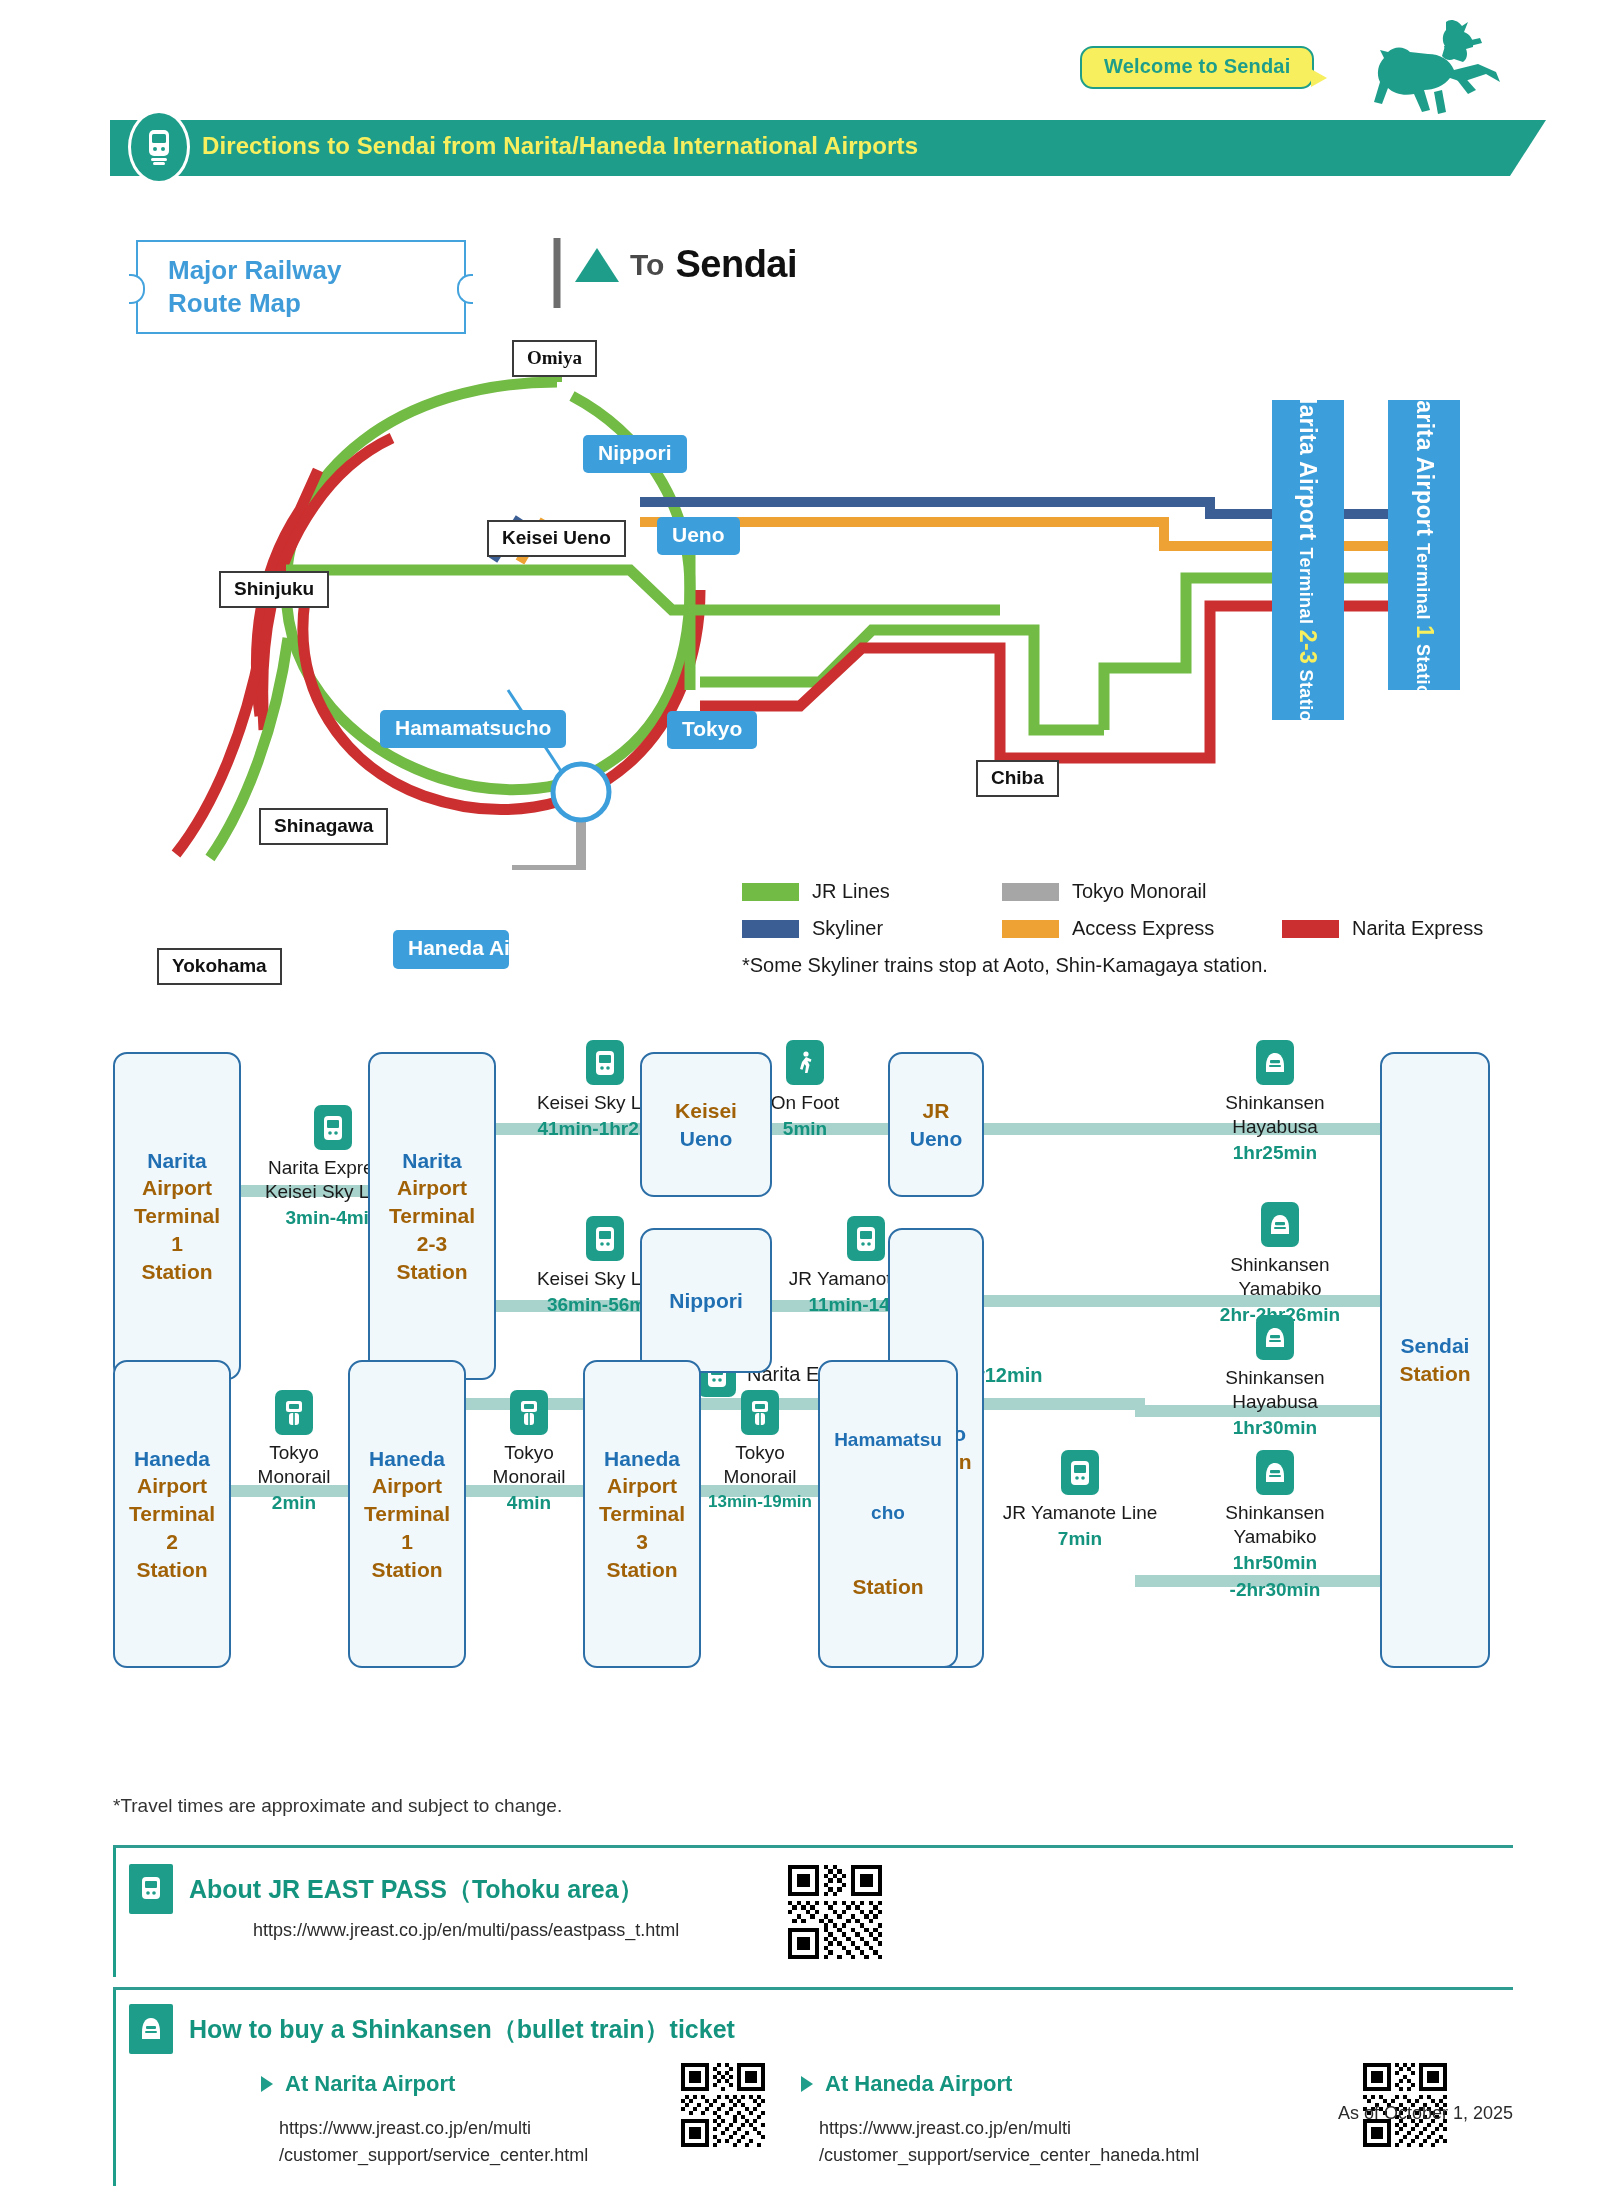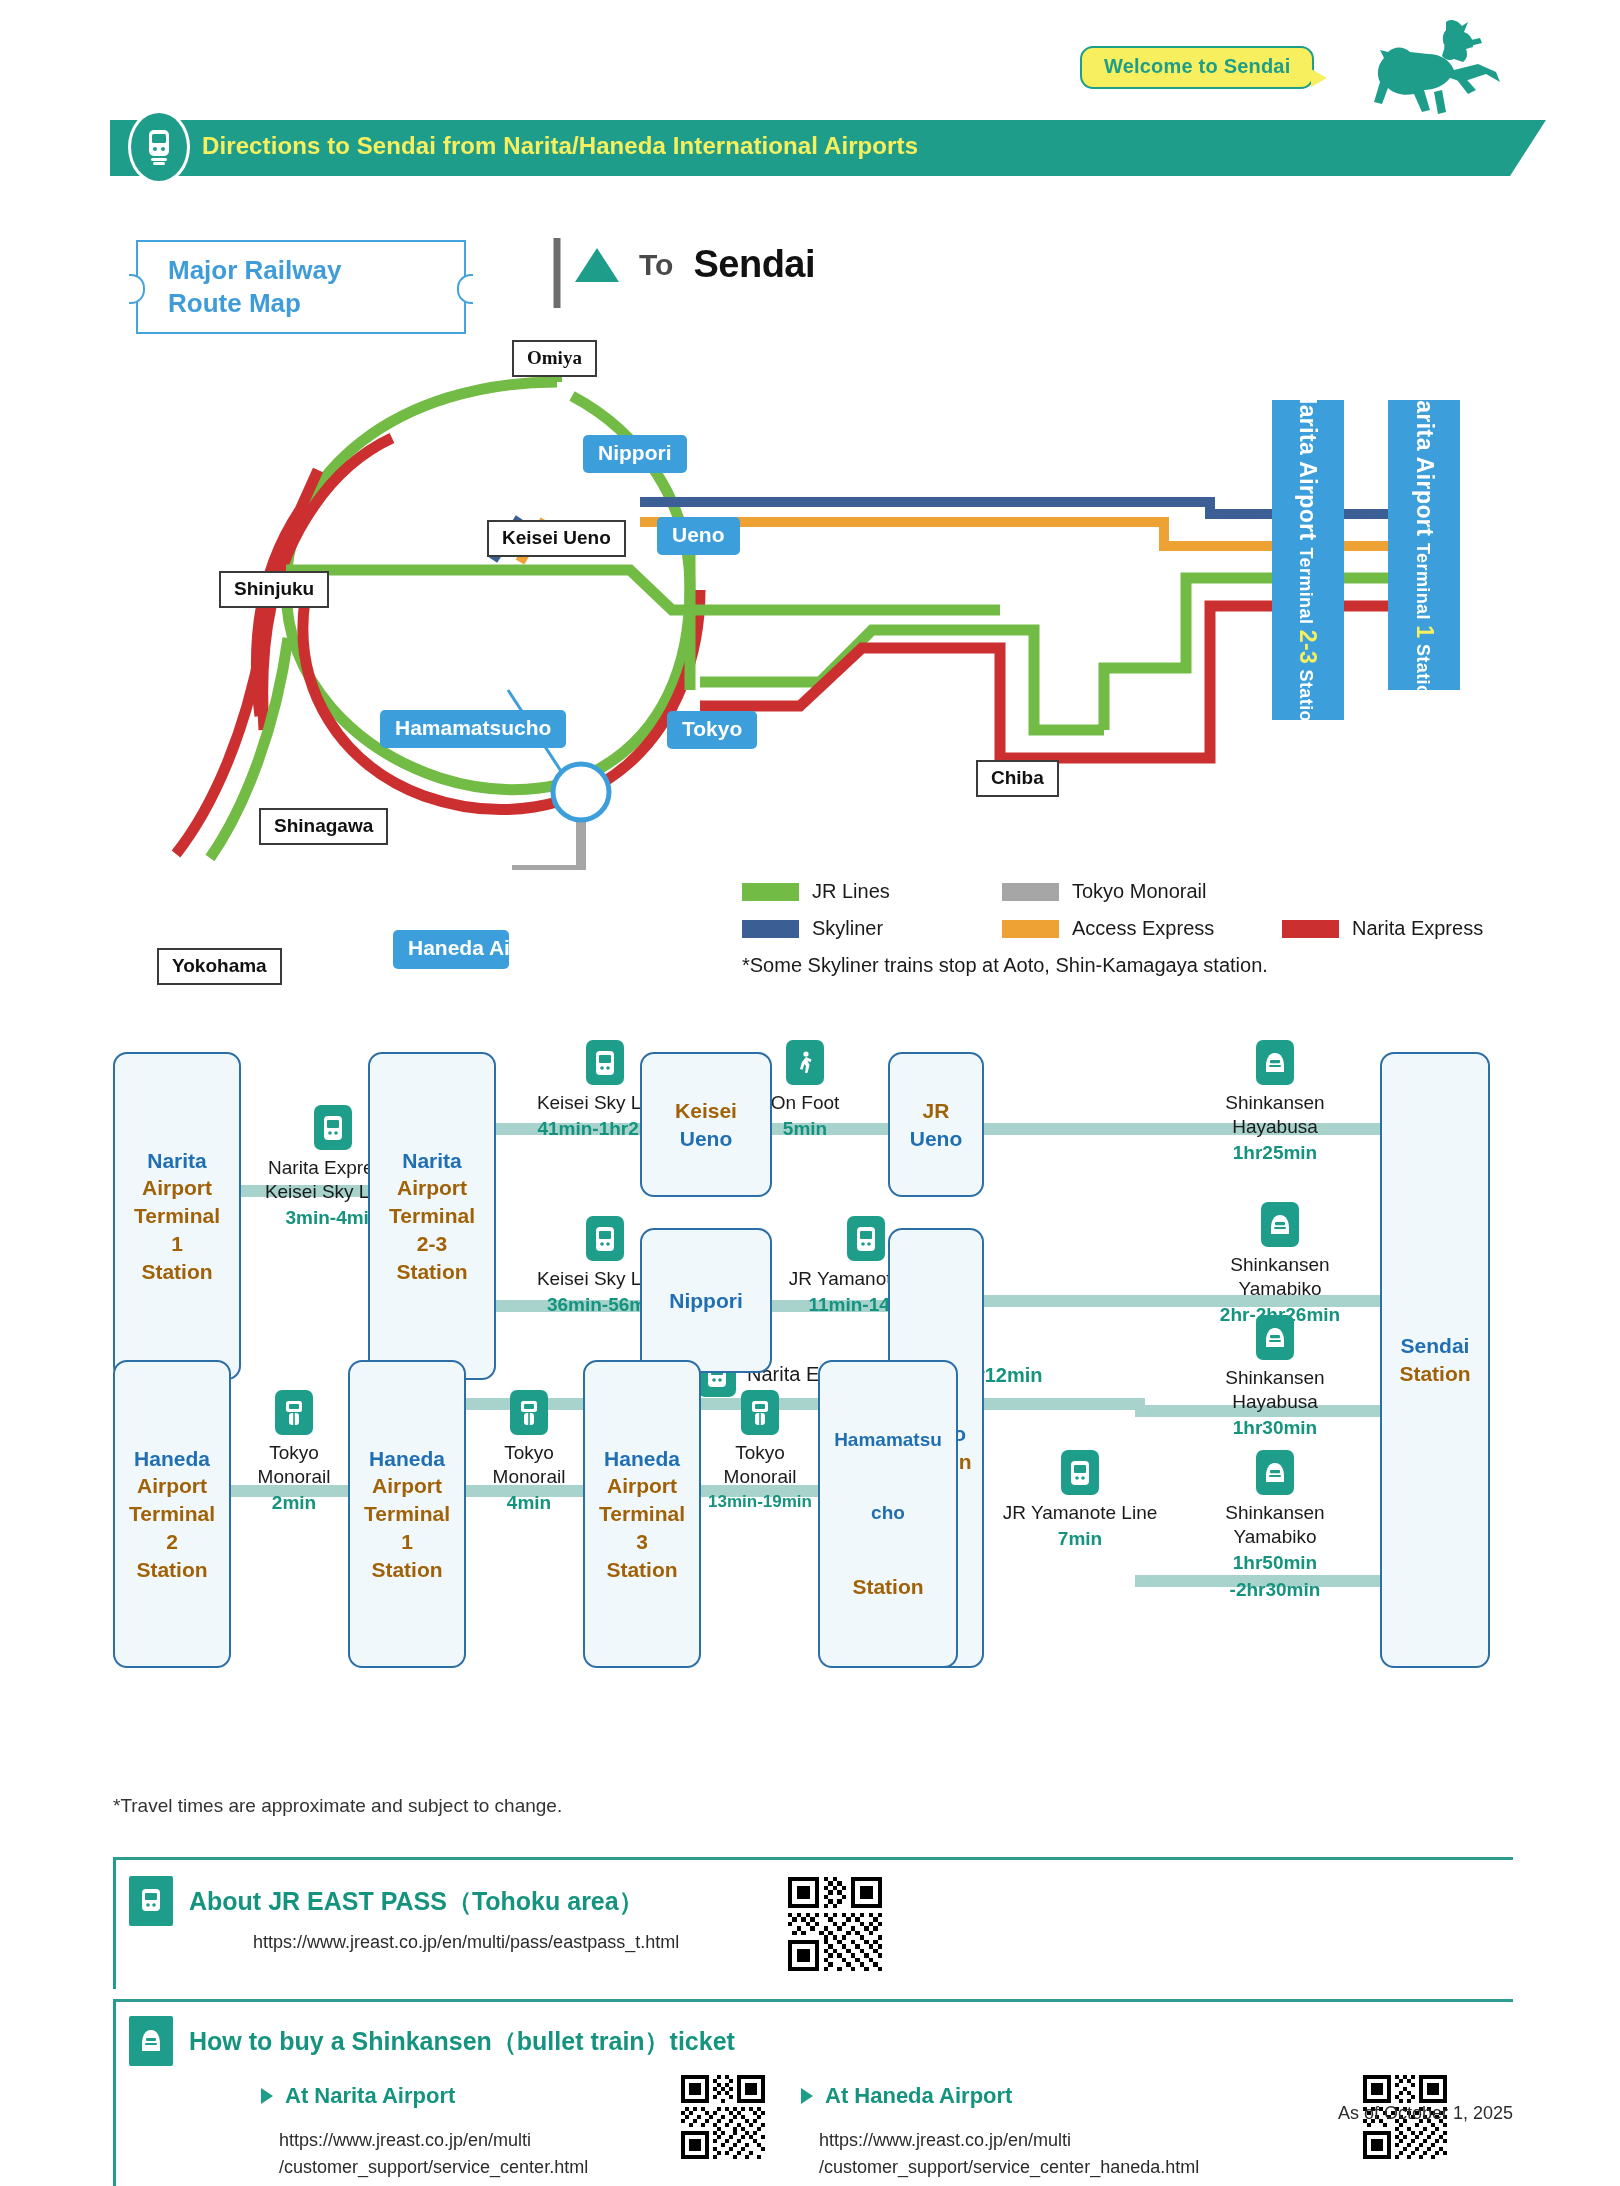--- a/index.html
+++ b/index.html
@@ -59,21 +59,21 @@
   }
   #map-title-box:before, #map-title-box:after{
     content:""; position:absolute; top:50%; margin-top:-13px;
     width:14px;height:26px; background:#fff;
     border:2.5px solid #44a3dd;
   }
   #map-title-box:before { left:-9px; border-radius:0 14px 14px 0; border-left:none; }
   #map-title-box:after  { right:-9px; border-radius:14px 0 0 14px; border-right:none; }
   .map-title-line { color:#3f9cd9; font-size:26px; font-weight:bold; line-height:1.28; }
 
-  #to-sendai { position:absolute; left:575px; top:243px; display:flex; align-items:center; gap:20px;}
+  #to-sendai { position:absolute; left:575px; top:243px; display:flex; align-items:center; gap:11px;}
   #to-sendai-tri { width:0;height:0;border-left:22px solid transparent;border-right:22px solid transparent;border-bottom:34px solid #1e9e8a;}
   #to-sendai-to { font-size:30px; font-weight:bold; color:#4a4a4a; }
   #to-sendai-name { font-size:38px; font-weight:bold; color:#111; letter-spacing:-.5px;}
 
   
   #route-map { position:absolute; left:0; top:170px; }
 
   .stn-white {
     position:absolute; background:#fff; border:2px solid #3a3a3a;
     font-size:19px; font-weight:bold; color:#111;
@@ -127,21 +127,21 @@
   .leg .ltime { font-size:19px; font-weight:bold; color:#14947f; line-height:1.3; margin-top:2px;}
   .leg.inline { display:flex; align-items:center; gap:11px; text-align:left; }
   .leg.inline .licon { margin:0; }
   .leg.inline .lname { font-size:20px; }
   .leg.inline .ltime { font-size:20px; margin-top:0; }
 
   #flow-note { position:absolute; left:113px; top:1795px; font-size:19px; color:#333; }
 
   
   #footer { position:absolute; left:113px; top:1845px; width:1400px; }
-  .fsec { position:relative; padding-left:0;margin-top:12px; }
+  .fsec { position:relative; padding-left:0; }
   .fsec .accent-line { position:absolute; left:0; top:0; width:3px; bottom:0; background:#1e9e8a; }
   .fsec .hrule { height:3px; background:#2f9c92; width:100%; }
   .ficon {
     width:44px; height:50px; background:#1e9e8a;
     display:flex; align-items:center; justify-content:center;
     border-radius:2px;
   }
   .fhead { display:flex; align-items:center; gap:16px; }
   .ftitle { font-size:25px; font-weight:bold; color:#14947f; }
   .furl { font-size:18px; color:#2b2b2b; line-height:1.5; }

